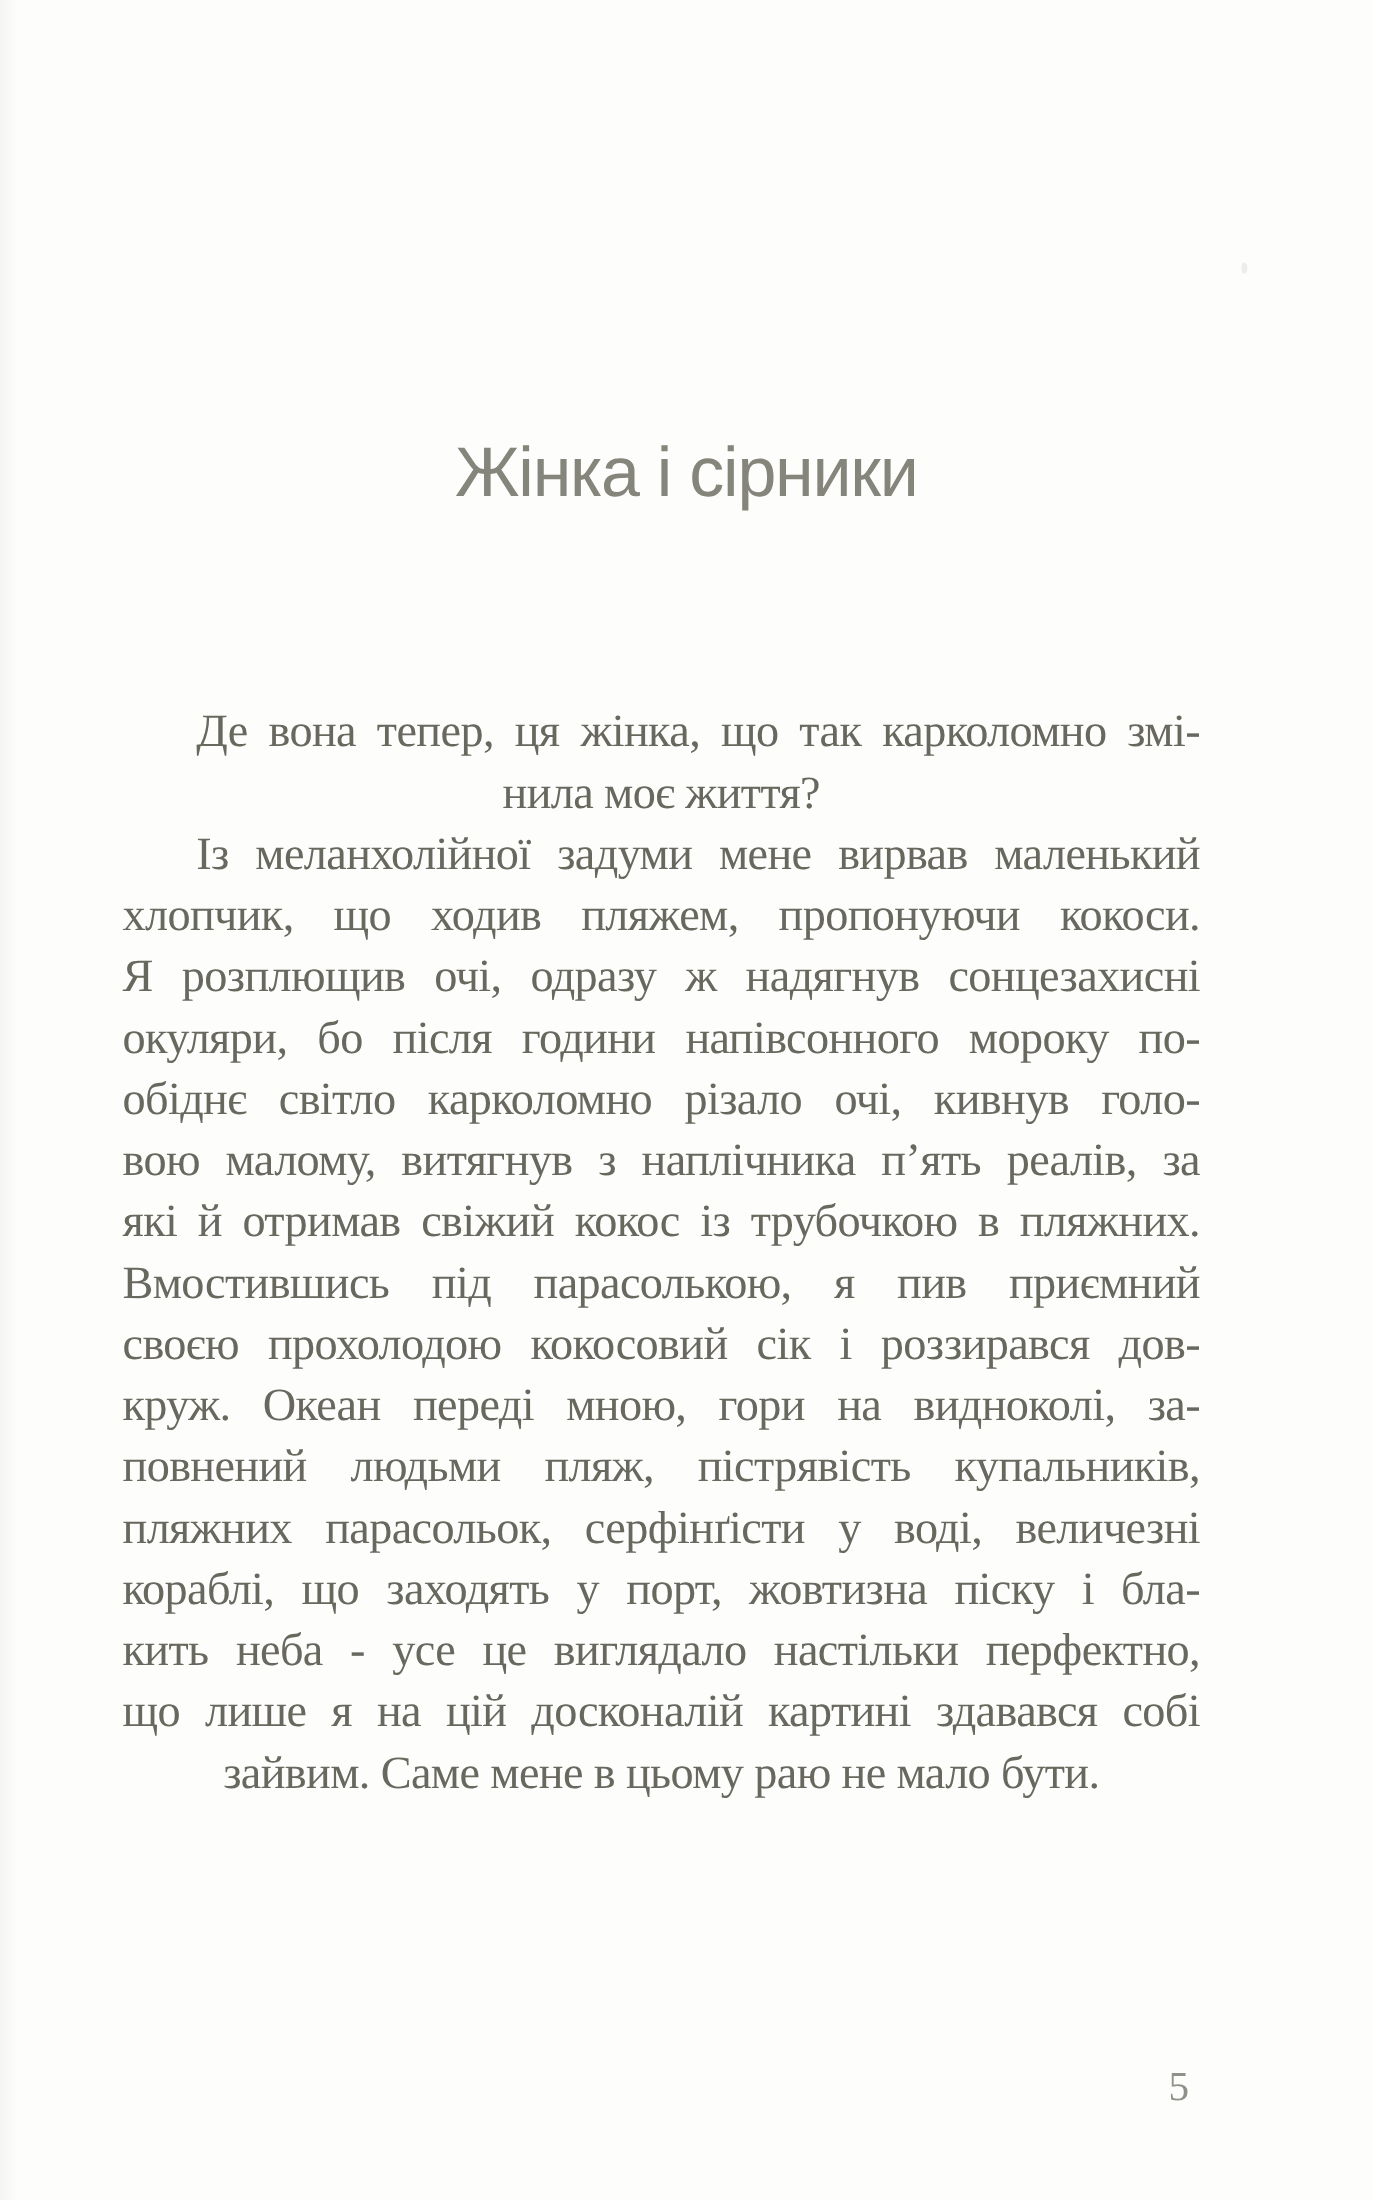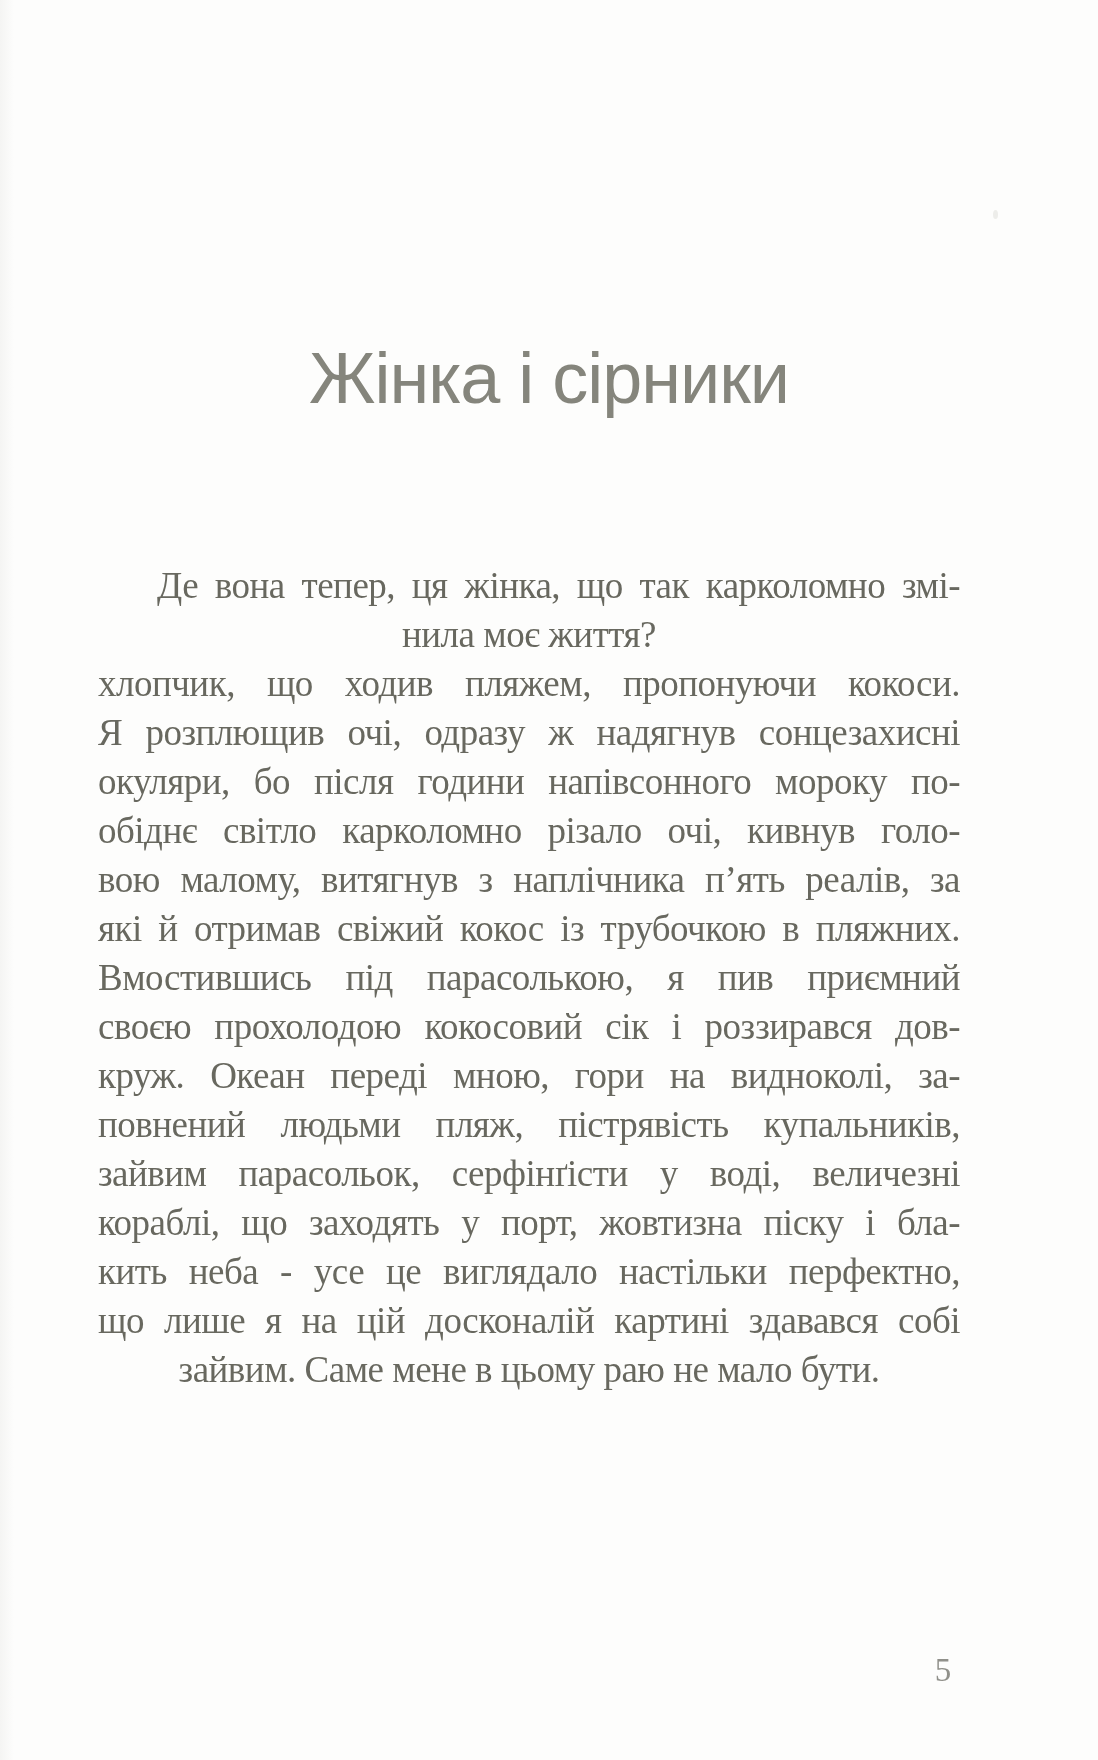--- a/index.html
+++ b/index.html
@@ -26,21 +26,21 @@
   }
   .chapter-title {
     position: absolute;
     left: 0;
     right: 0;
     top: 345px;
     margin: 0;
     text-align: center;
     font-family: "Liberation Sans", sans-serif;
     font-weight: 300;
-    font-size: 72px;
+    font-size: 56px;
     line-height: 66px;
     letter-spacing: -1px;
     color: #85857c;
   }
   .body-text {
     position: absolute;
     left: 98px;
     top: 561px;
     width: 862px;
     font-family: "Liberation Serif", serif;
@@ -85,31 +85,32 @@
 <body>
 
 <div class="page">
 
   <h1 class="chapter-title">Жінка і сірники</h1>
 
   <div class="body-text">
     <div class="line just indent">Де вона тепер, ця жінка, що так карколомно змі-</div>
     <div class="line">нила моє життя?</div>
 
+    <div class="line just indent">Із меланхолійної задуми мене вирвав маленький</div>
     <div class="line just">хлопчик, що ходив пляжем, пропонуючи кокоси.</div>
     <div class="line just">Я розплющив очі, одразу ж надягнув сонцезахисні</div>
     <div class="line just">окуляри, бо після години напівсонного мороку по-</div>
     <div class="line just">обіднє світло карколомно різало очі, кивнув голо-</div>
     <div class="line just">вою малому, витягнув з наплічника п’ять реалів, за</div>
     <div class="line just">які й отримав свіжий кокос із трубочкою в пляжних.</div>
     <div class="line just">Вмостившись під парасолькою, я пив приємний</div>
     <div class="line just">своєю прохолодою кокосовий сік і роззирався дов-</div>
     <div class="line just">круж. Океан переді мною, гори на видноколі, за-</div>
     <div class="line just">повнений людьми пляж, пістрявість купальників,</div>
-    <div class="line just">зайвим парасольок, серфінґісти у воді, величезні</div>
+    <div class="line just">пляжних парасольок, серфінґісти у воді, величезні</div>
     <div class="line just">кораблі, що заходять у порт, жовтизна піску і бла-</div>
     <div class="line just">кить неба - усе це виглядало настільки перфектно,</div>
     <div class="line just">що лише я на цій досконалій картині здавався собі</div>
     <div class="line">зайвим. Саме мене в цьому раю не мало бути.</div>
   </div>
 
   <div class="page-number">5</div>
 
   <div class="scan-artifact"></div>
 

